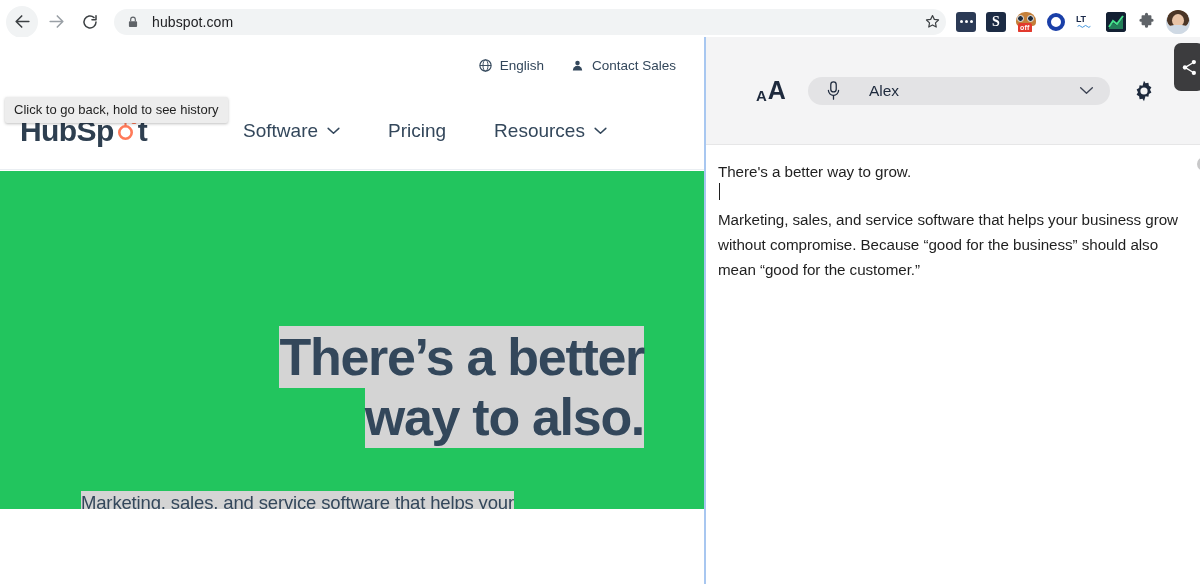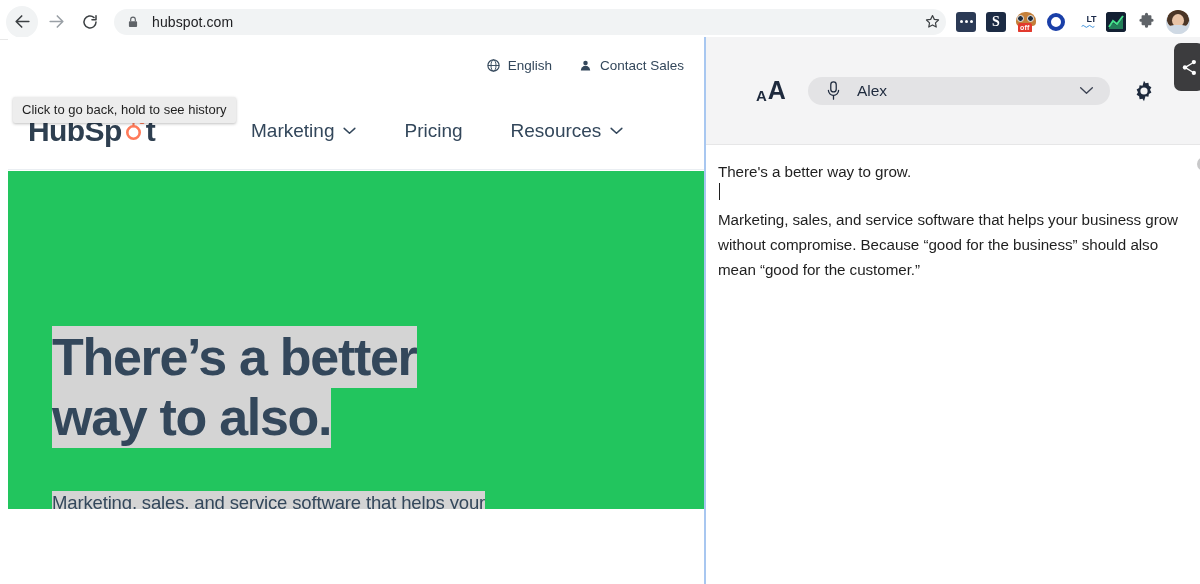--- a/index.html
+++ b/index.html
@@ -52,41 +52,41 @@
   .ext-owl{ border-radius:3px; overflow:hidden; }
   .ext-owl .head{ position:absolute; left:0; top:0; width:20px;height:14px;
      background:#c4803a; border-radius:9px 9px 4px 4px;}
   .ext-owl .e1,.ext-owl .e2{ position:absolute; top:3px; width:7px;height:7px;border-radius:50%;
      background:#1e2a3a; border:1px solid #f0f0f0;}
   .ext-owl .e1{ left:1px;} .ext-owl .e2{ left:11px;}
   .ext-owl .offbadge{ position:absolute; left:2px; bottom:-1px; background:#e23a2e; color:#fff;
      font-size:7px; font-weight:bold; line-height:8px; padding:1px 2px; border-radius:2px; letter-spacing:0.2px;}
   .ext-o{ display:flex;align-items:center;justify-content:center; }
   .ext-o .ring{ width:18px;height:18px;border-radius:50%;border:4px solid #1a3fa8; }
-  .ext-lt{ display:flex; flex-direction:column; align-items:flex-end; justify-content:center; }
+  .ext-lt{ display:flex; flex-direction:column; align-items:flex-start; justify-content:center; }
   .ext-lt .lt{ font-size:9px;font-weight:bold;color:#1b2a4a;letter-spacing:-0.4px;line-height:9px;}
   .ext-lt .wave{ width:16px;height:4px;}
   .ext-chart{ background:#132033; border-radius:3px; overflow:hidden; display:block;}
   .ext-puzzle{ display:flex;align-items:center;justify-content:center; }
   .avatar{
     width:24px;height:24px;border-radius:50%;
     background:radial-gradient(circle at 50% 38%, #e4bba0 0 30%, #8c6a4f 31% 55%, #cfd8e2 56% 100%);
     overflow:hidden; position:relative; flex:0 0 auto;
   }
   .avatar .hair{ position:absolute; left:1px; top:0px; width:22px;height:16px;
       background:#4a3526; border-radius:11px 11px 6px 6px;}
   .avatar .face{ position:absolute; left:6px; top:4px; width:12px;height:13px;
       background:#e8c3a6; border-radius:50%;}
   .avatar .body{ position:absolute; left:-1px; bottom:0; width:26px;height:9px;
       background:#cfd9e4; border-radius:10px 10px 0 0;}
 
   
   .page{
-    position:absolute; left:8px; top:37px; width:704px; height:472px;
-    background:#ffffff; overflow:hidden;
+    position:absolute; left:0; top:37px; width:704px; height:472px;
+    background:#ffffff; overflow:hidden;text-align:right;
   }
   .utility-bar{
     height:56px; display:flex; align-items:center; justify-content:flex-end;
     padding:0 28px 0 0; gap:26px; background:#fff;
   }
   .util-item{ display:flex; align-items:center; gap:7px; color:#33475b;
               font-size:13.5px; cursor:pointer; }
   .util-item svg{ display:block; }
 
   .site-nav{
@@ -143,21 +143,21 @@
   .reader-head{
     height:108px; background:#f4f4f5; border-bottom:1px solid #e6e6e7;
     display:flex; align-items:center; padding:0 0 0 50px; gap:22px;
     position:relative;
   }
   .aa{ display:flex; align-items:flex-end; gap:1px; color:#1e2a3d; cursor:pointer;}
   .aa .small{ font-size:15px; font-weight:bold; line-height:1;}
   .aa .big{ font-size:25px; font-weight:bold; line-height:1;}
   .voice-select{
     width:302px; height:28px; background:#e3e3e5; border-radius:21px;
-    display:flex; align-items:center; padding:0 16px 0 18px; gap:16px;
+    display:flex; align-items:center; padding:0 16px 0 18px; gap:28px;
     cursor:pointer;
   }
   .voice-name{ font-size:15.5px; color:#1e2a3d; flex:1; }
   .gear{ cursor:pointer; display:flex; align-items:center; }
   .share-tile{
     position:absolute; right:-4px; top:6px; width:30px; height:48px;
     background:#3c3c3e; border-radius:7px;
     display:flex; align-items:center; justify-content:center;
     cursor:pointer;
   }
@@ -287,21 +287,21 @@
           <circle cx="21" cy="6" r="3.1" fill="#ff7a59"></circle>
           <circle cx="6.5" cy="5.5" r="2.1" fill="#ff7a59"></circle>
           <path d="M12.5 11.3V6.2M12.5 6.2L7 5.6M12.5 6.2L20 6" stroke="#ff7a59" stroke-width="2.1" fill="none" stroke-linecap="round"></path>
         </svg>
       </span>
       <span>t</span>
     </div>
 
     <div class="nav-links">
       <div class="nav-link">
-        <span>Marketing</span>
+        <span>Software</span>
         <svg width="13" height="8" viewBox="0 0 14 9">
           <path d="M1 1.5 L7 7 L13 1.5" fill="none" stroke="#33475b" stroke-width="1.7" stroke-linecap="round" stroke-linejoin="round"></path>
         </svg>
       </div>
       <div class="nav-link">
         <span>Pricing</span>
       </div>
       <div class="nav-link">
         <span>Resources</span>
         <svg width="13" height="8" viewBox="0 0 14 9">

